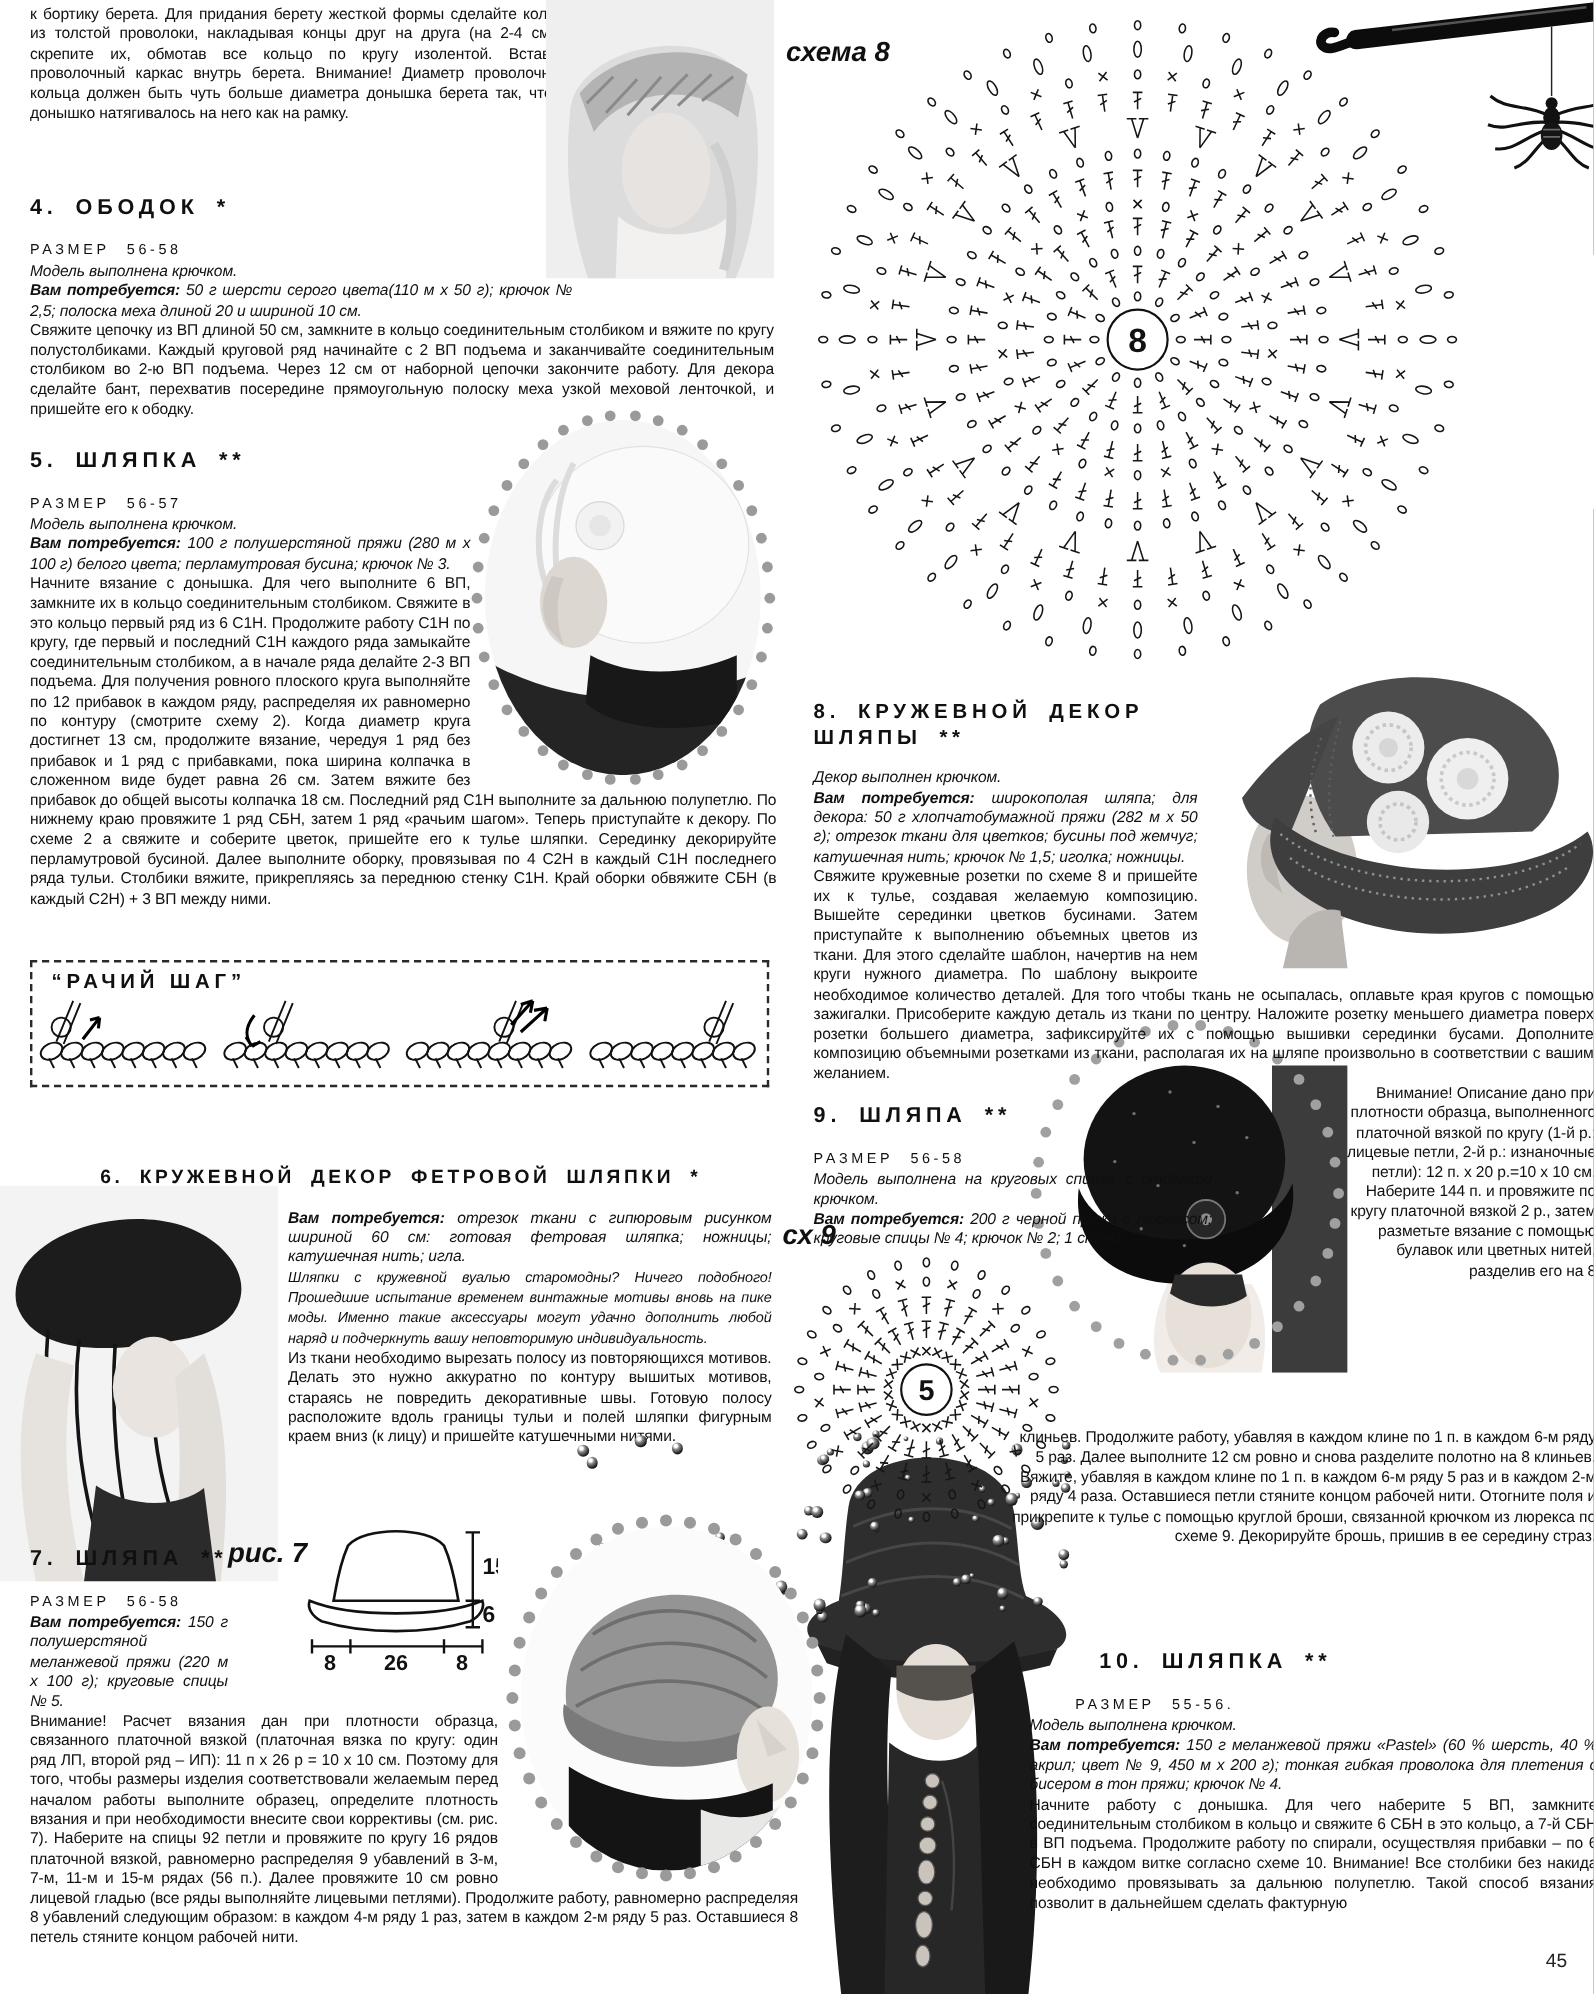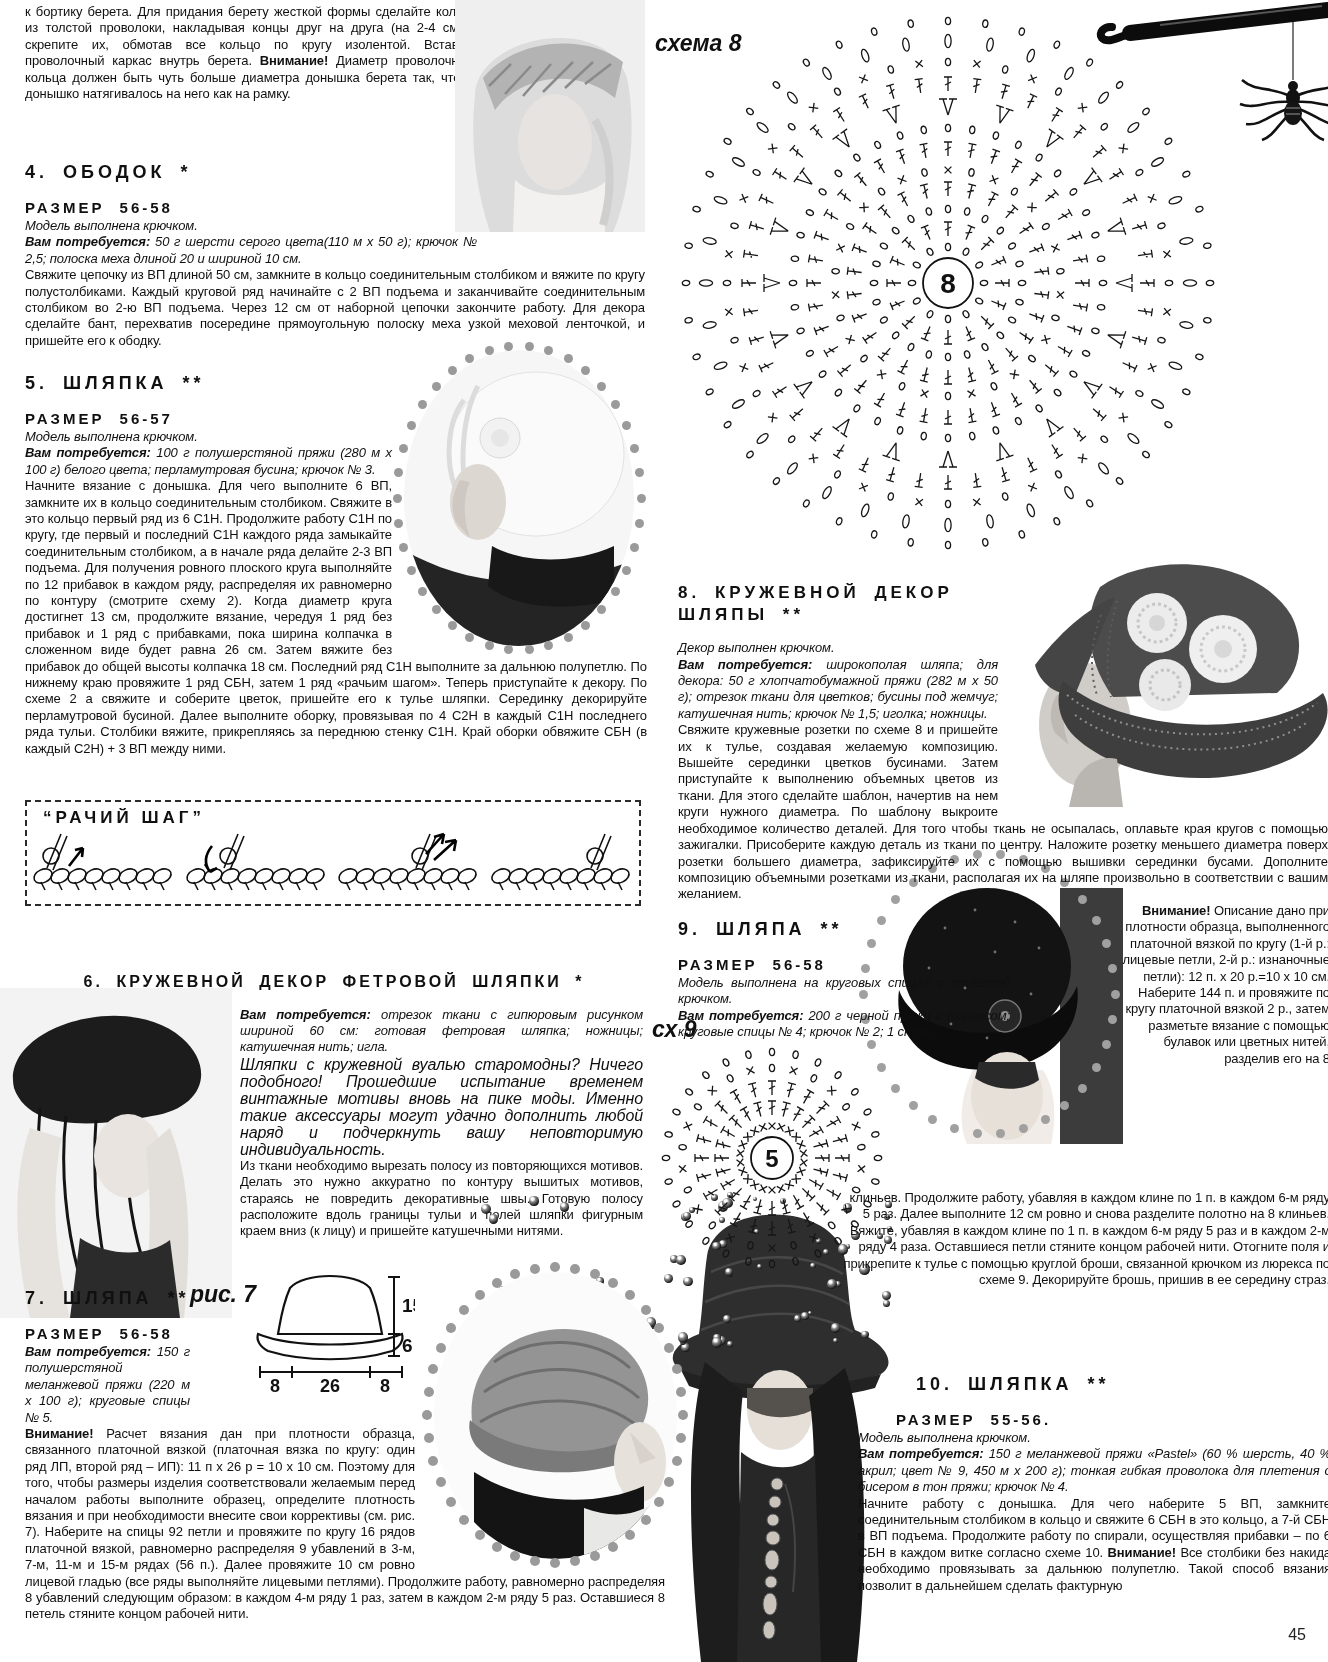--- a/index.html
+++ b/index.html
@@ -4,23 +4,23 @@
 <style>
   html,body{margin:0;padding:0;background:#9a9a9a;}
   .page{position:relative;width:1328px;height:1662px;background:#fff;margin:0 auto;
         font-family:"Liberation Sans",sans-serif;color:#101010;overflow:hidden;}
   .abs{position:absolute;}
   p{margin:0;}
   .txt{font-size:13px;line-height:16.4px;letter-spacing:-0.1px;}
   .just{text-align:justify;}
   .it{font-style:italic;}
   .bi{font-style:italic;font-weight:bold;}
-  .b{font-weight:bold;}
+  .b{font-weight:normal;}
   .sec-h{font-weight:bold;font-size:18px;letter-spacing:4px;word-spacing:6px;line-height:22px;}
-  .sec-size{font-weight:bold;font-size:15px;letter-spacing:3px;word-spacing:8px;line-height:20px;margin-top:1px;}
+  .sec-size{font-weight:normal;font-size:12px;letter-spacing:3px;word-spacing:8px;line-height:20px;margin-top:1px;}
   .sp-r{float:right;}
   .sp-l{float:left;}
   .photo{position:absolute;}
   .dot{position:absolute;border-radius:50%;background:#969696;}
   .bead{position:absolute;border-radius:50%;}
   .schema-label{font-style:italic;font-weight:bold;font-size:23px;}
   .pagenum{font-size:16px;color:#222;}
   .rachiy-box{border:2.5px dashed #2a2a2a;}
   .rachiy-label{font-weight:bold;font-size:17px;letter-spacing:4px;}
   svg{display:block;}
@@ -1397,21 +1397,21 @@
       <path d="M170,140 C190,190 192,250 184,330 L140,330 C154,260 150,200 146,160 Z" fill="#e2deda"></path>
       <path d="M80,250 C110,270 150,268 170,252 L180,330 L70,330 Z" fill="#2b2b2b"></path>
     </svg>
   </div>
 
   <section class="abs txt" style="left:25px;top:958px;width:618px;z-index:1;">
     <h2 class="sec-h ctr" style="font-size:16px;letter-spacing:3px;">6. КРУЖЕВНОЙ ДЕКОР ФЕТРОВОЙ ШЛЯПКИ *</h2>
     <div class="sp-l" style="width:215px;height:336px;margin-top:4px;"></div>
     <p class="just"><span class="bi">Вам потребуется:</span>
       <span class="it">отрезок ткани с гипюровым рисунком шириной 60 см: готовая фетровая шляпка; ножницы; катушечная нить; игла.</span></p>
-    <p class="just it" style="font-size:16px;line-height:17px;">Шляпки с кружевной вуалью старомодны? Ничего подобного! Прошедшие испытание временем винтажные мотивы вновь на пике моды. Именно такие аксессуары могут удачно дополнить любой наряд и подчеркнуть вашу неповторимую индивидуальность.</p>
+    <p class="just it" style="font-size:12px;line-height:17px;">Шляпки с кружевной вуалью старомодны? Ничего подобного! Прошедшие испытание временем винтажные мотивы вновь на пике моды. Именно такие аксессуары могут удачно дополнить любой наряд и подчеркнуть вашу неповторимую индивидуальность.</p>
     <p class="just">Из ткани необходимо вырезать полосу из повторяющихся мотивов. Делать это нужно аккуратно по контуру вышитых мотивов, стараясь не повредить  декоративные швы. Готовую полосу расположите вдоль границы тульи и полей шляпки фигурным краем вниз (к лицу) и пришейте катушечными нитями.</p>
   </section>
 
   <div class="abs" id="beads-field" style="left:468px;top:1192px;width:440px;height:168px;z-index:1;">
       <div class="bead" style="height: 7.79604px; width: 7.79604px; left: 250.764px; top: 47.8824px; background: radial-gradient(circle at 35% 30%, rgb(255, 255, 255) 0px, rgb(255, 255, 255) 14%, rgb(138, 138, 138) 32%, rgb(22, 22, 22) 72%);"></div>
       <div class="bead" style="height: 7.70442px; width: 7.70442px; left: 414.579px; top: 107.55px; background: radial-gradient(circle at 35% 30%, rgb(255, 255, 255) 0px, rgb(255, 255, 255) 14%, rgb(138, 138, 138) 32%, rgb(22, 22, 22) 72%);"></div>
       <div class="bead" style="height: 4.52192px; width: 4.52192px; left: 365.355px; top: 146.452px; background: radial-gradient(circle at 35% 30%, rgb(255, 255, 255) 0px, rgb(255, 255, 255) 14%, rgb(138, 138, 138) 32%, rgb(22, 22, 22) 72%);"></div>
       <div class="bead" style="height: 5.35348px; width: 5.35348px; left: 418.897px; top: 33.5414px; background: radial-gradient(circle at 35% 30%, rgb(255, 255, 255) 0px, rgb(255, 255, 255) 14%, rgb(138, 138, 138) 32%, rgb(22, 22, 22) 72%);"></div>
       <div class="bead" style="height: 6.68845px; width: 6.68845px; left: 416.959px; top: 9.44546px; background: radial-gradient(circle at 35% 30%, rgb(255, 255, 255) 0px, rgb(255, 255, 255) 14%, rgb(138, 138, 138) 32%, rgb(22, 22, 22) 72%);"></div>
       <div class="bead" style="height: 10.4681px; width: 10.4681px; left: 12.7065px; top: 11.519px; background: radial-gradient(circle at 35% 30%, rgb(255, 255, 255) 0px, rgb(255, 255, 255) 14%, rgb(138, 138, 138) 32%, rgb(22, 22, 22) 72%);"></div>

